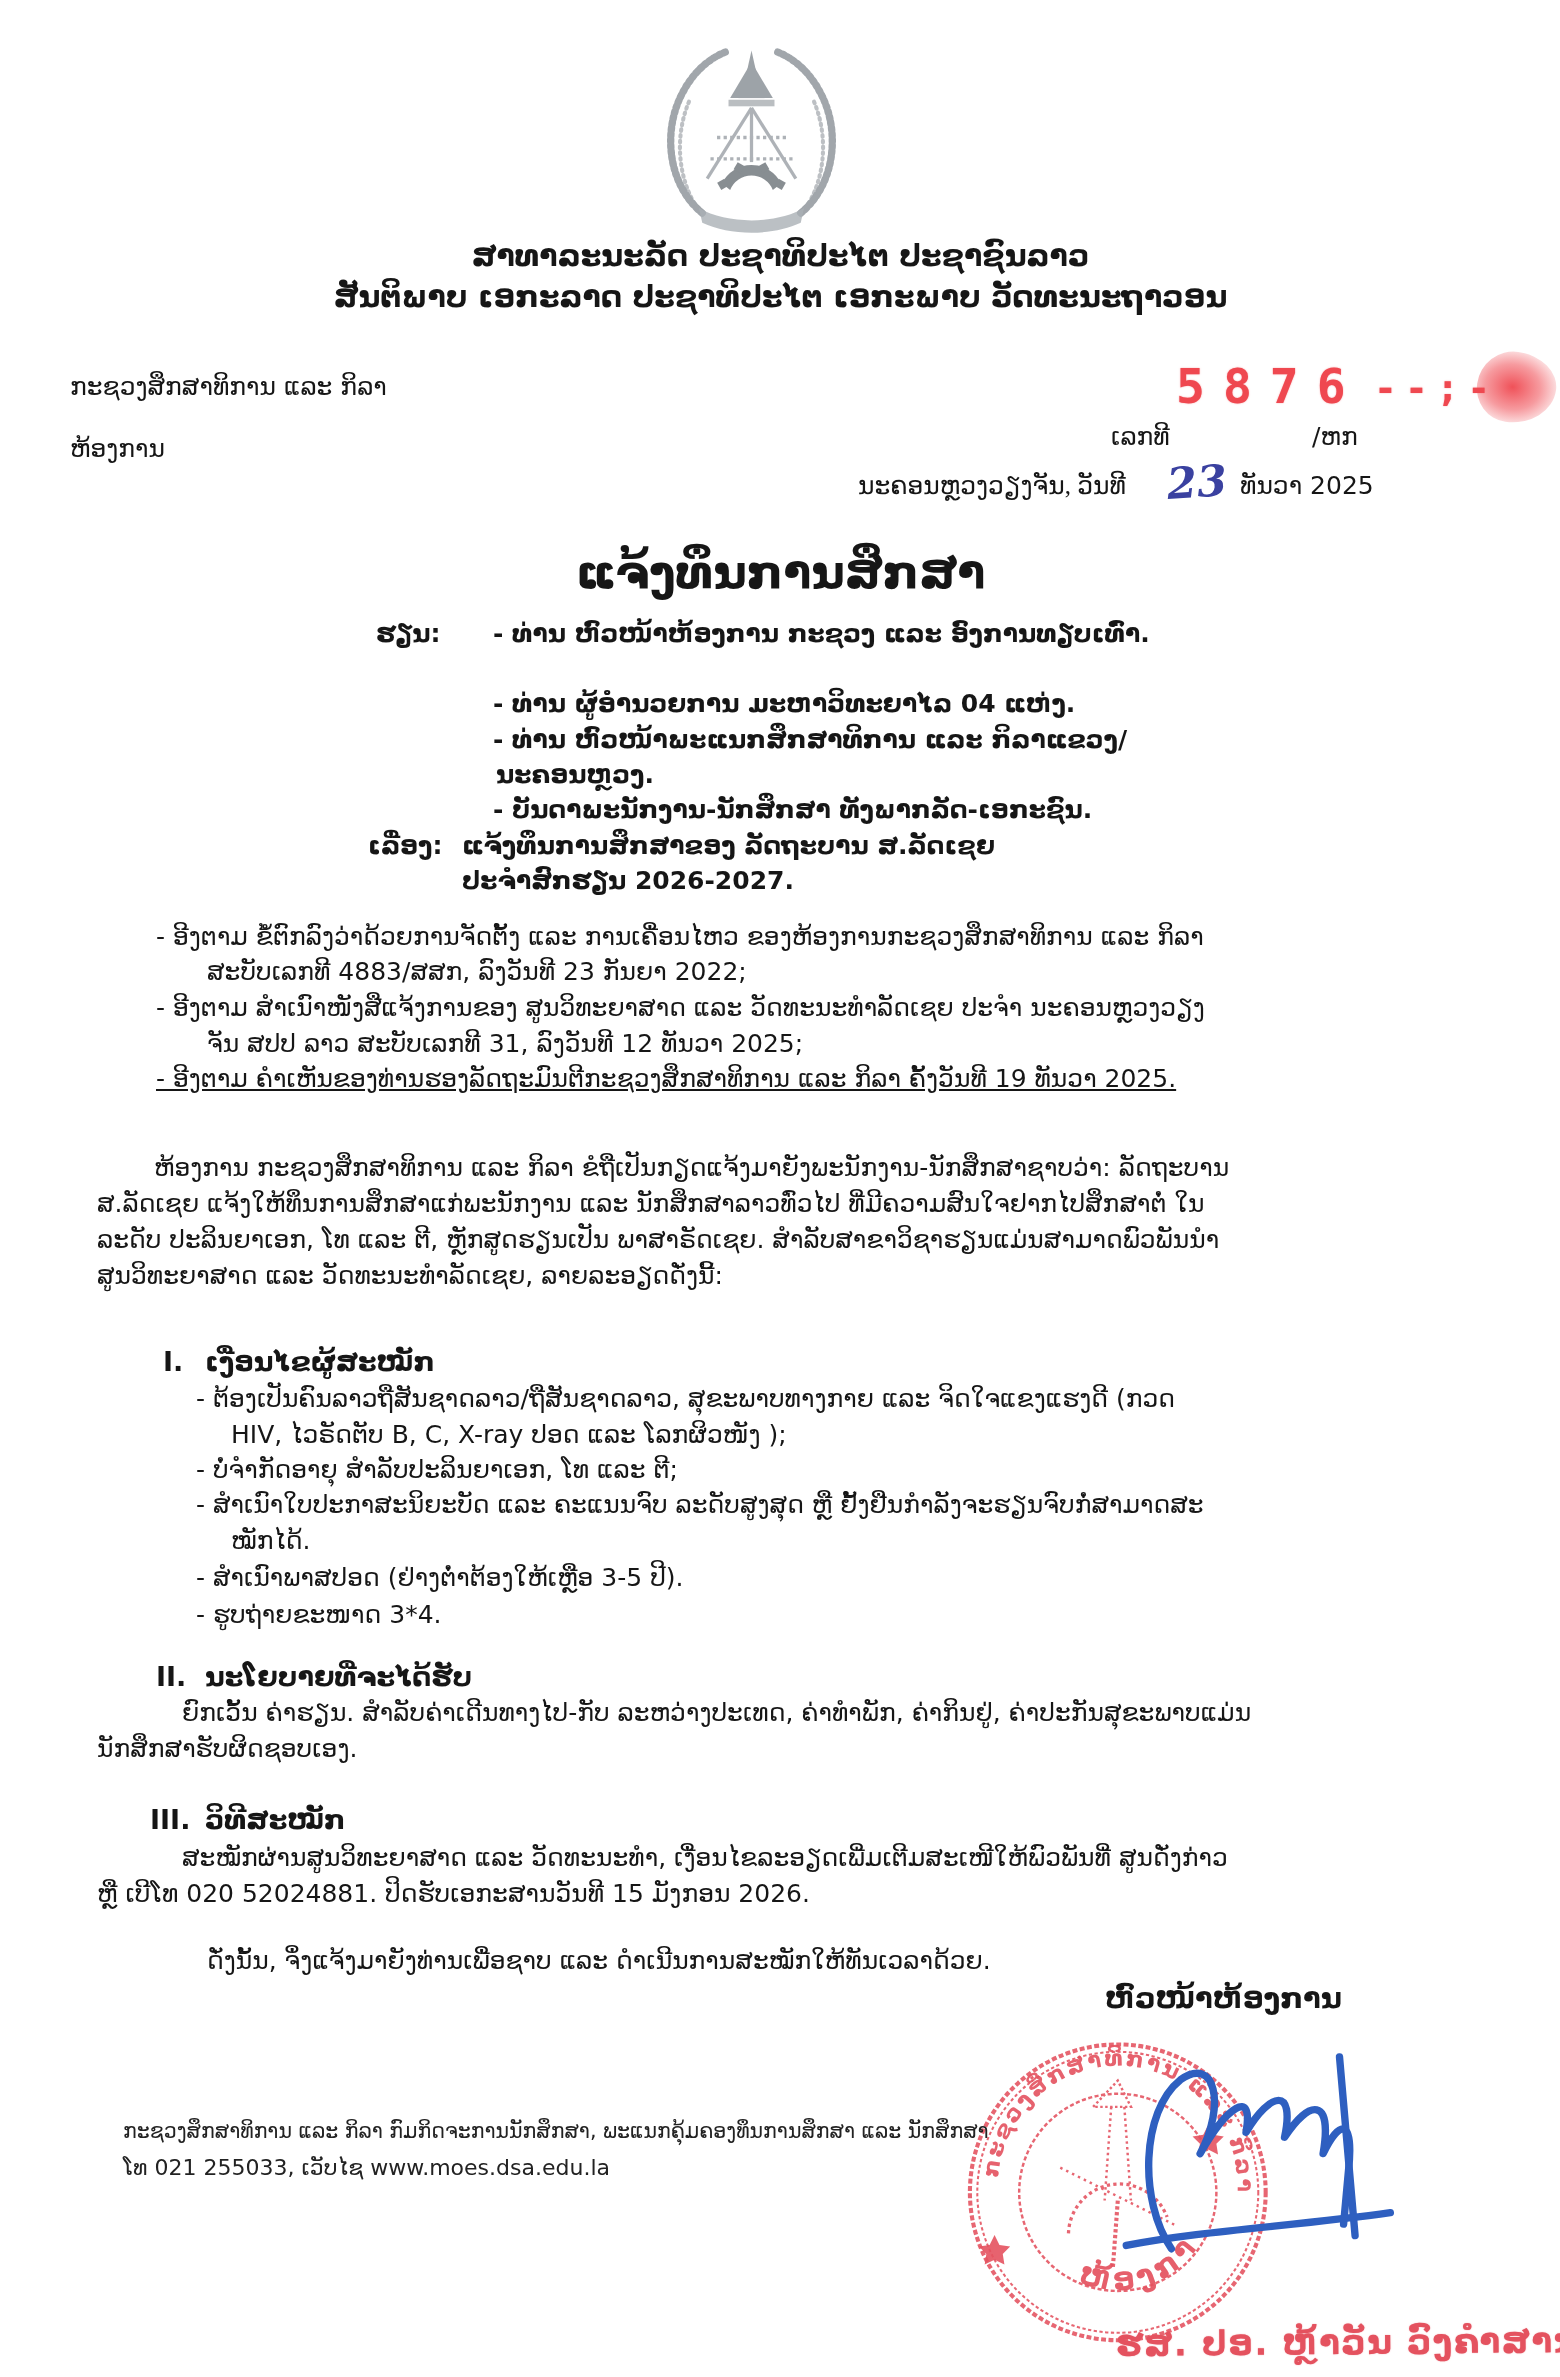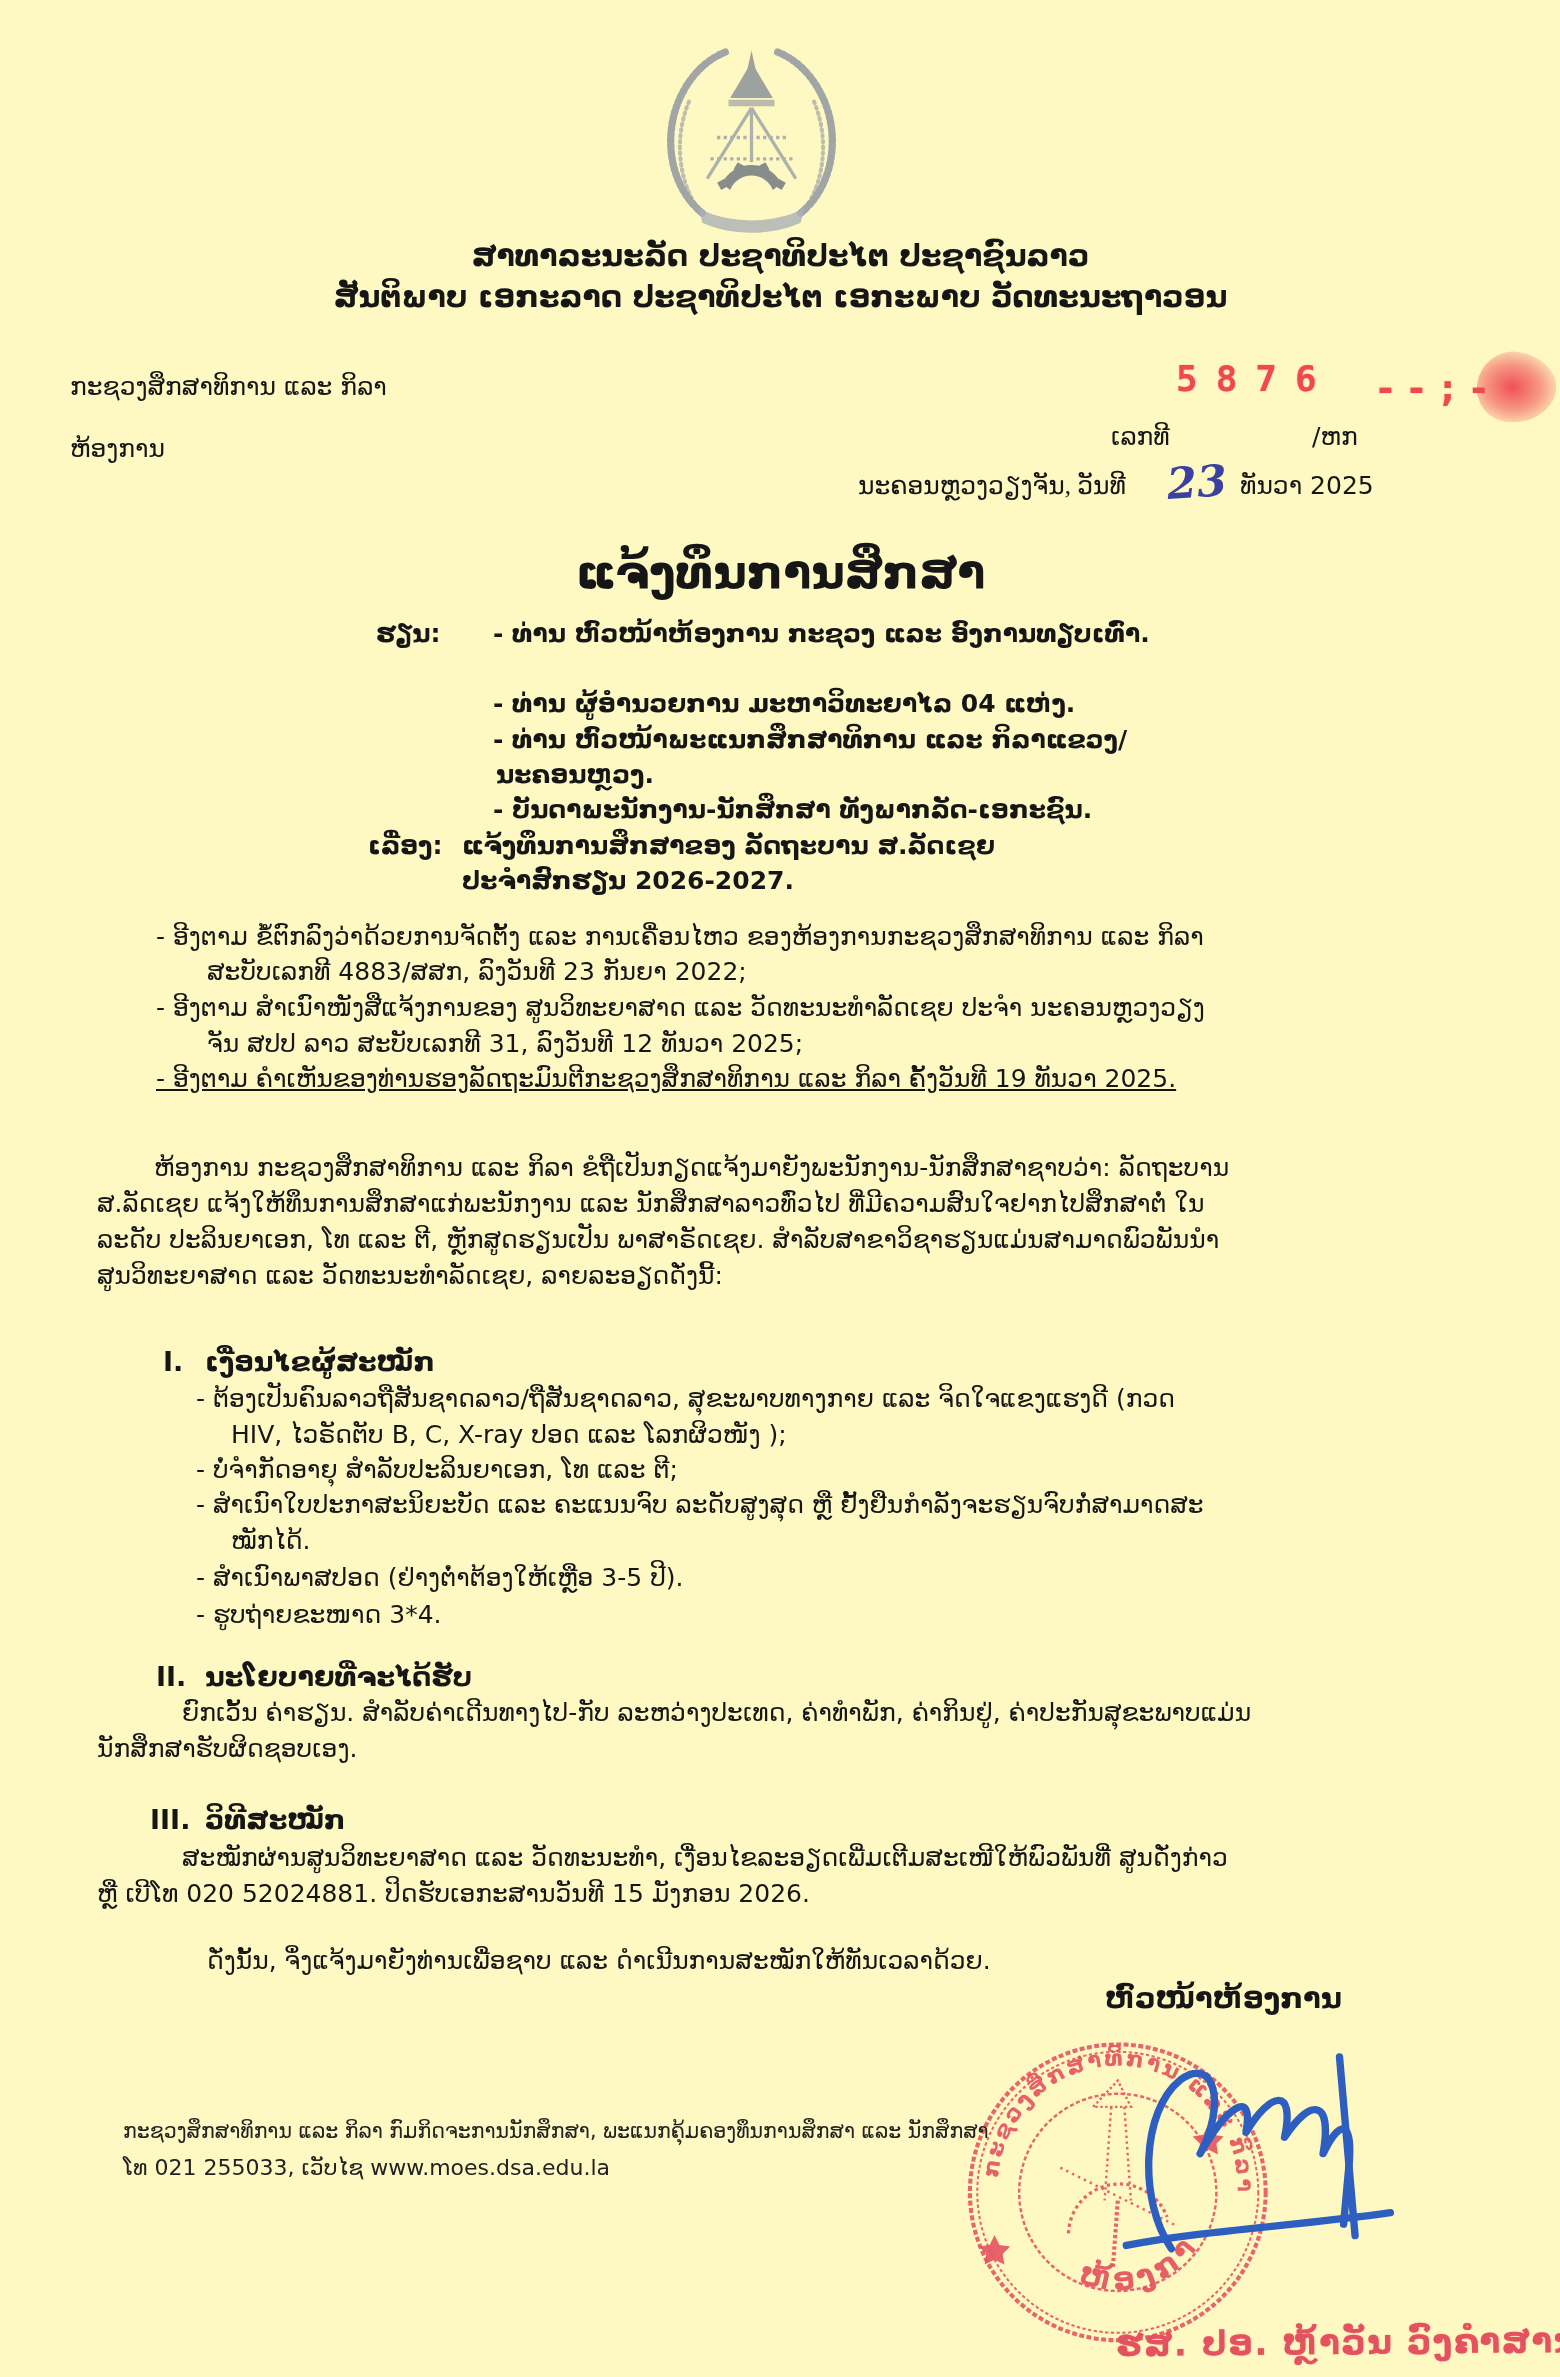--- a/index.html
+++ b/index.html
@@ -1,27 +1,27 @@
 <!DOCTYPE html>
 <html style="font-size:13px"><head>
 <meta charset="utf-8">
 <style>
   html,body{margin:0;padding:0;background:#e9e9e6;}
   .page{
     position:relative;width:1561px;height:2377px;margin:0 auto;
-    background:#fef9c3;overflow:hidden;
+    background:#ffffff;overflow:hidden;
     font-family:"DejaVu Sans",sans-serif;color:#161616;
   }
   .ln{position:absolute;white-space:nowrap;font-size:25px;line-height:31px;}
   .b{font-weight:bold;}
   .center{left:0;width:100%;text-align:center;}
   .small{font-size:20.5px;color:#222;}
   .red-number{
     position:absolute;color:#ef4850;font-family:"DejaVu Sans Mono",monospace;
-    font-weight:bold;font-size:36px;letter-spacing:18px;
+    font-weight:bold;font-size:48px;letter-spacing:18px;
     text-shadow:0 0 1.6px rgba(239,72,80,.55);
   }
   .red-marks{
     position:absolute;color:#ef4850;font-family:"DejaVu Sans Mono",monospace;
     font-weight:bold;font-size:38px;letter-spacing:8.2px;
     text-shadow:0 0 1.6px rgba(239,72,80,.5);
   }
   .ink-blot{
     position:absolute;width:79px;height:71px;transform:rotate(8deg);
     background:radial-gradient(ellipse at 45% 50%, rgba(239,72,80,.95) 0%, rgba(239,72,80,.55) 45%, rgba(239,72,80,.15) 75%, rgba(239,72,80,0) 100%);

